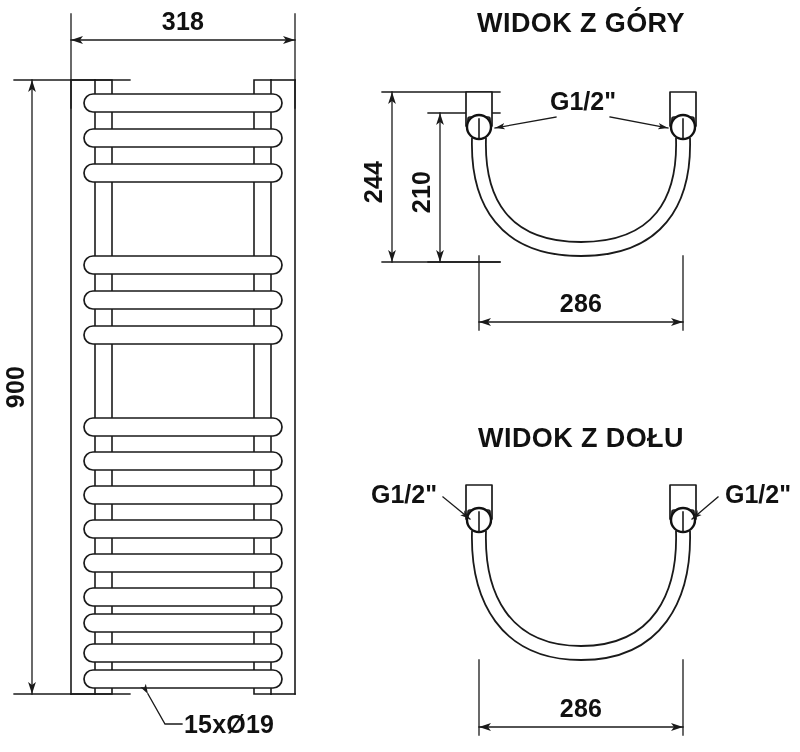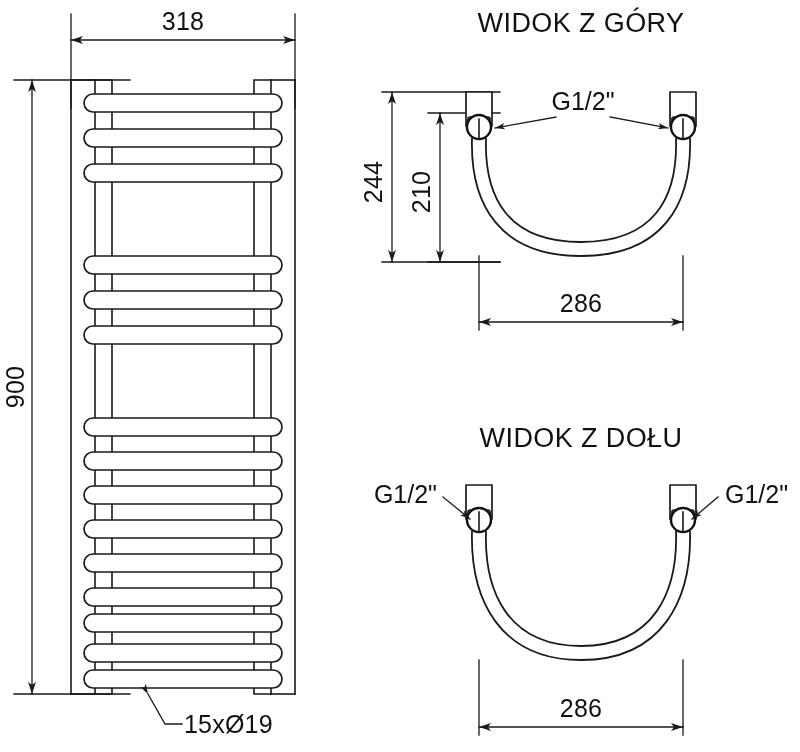--- a/index.html
+++ b/index.html
@@ -12,20 +12,21 @@
     height: 752px;
     font-family: "Liberation Sans", sans-serif;
     color: #000000;
     overflow: hidden;
   }
   #stage {
     position: relative;
     width: 800px;
     height: 752px;
     background: #ffffff;
+    font-weight: bold;
   }
   svg.drawing {
     position: absolute;
     left: 0;
     top: 0;
     width: 800px;
     height: 752px;
   }
   .ln {
     stroke: #1a1a1a;

